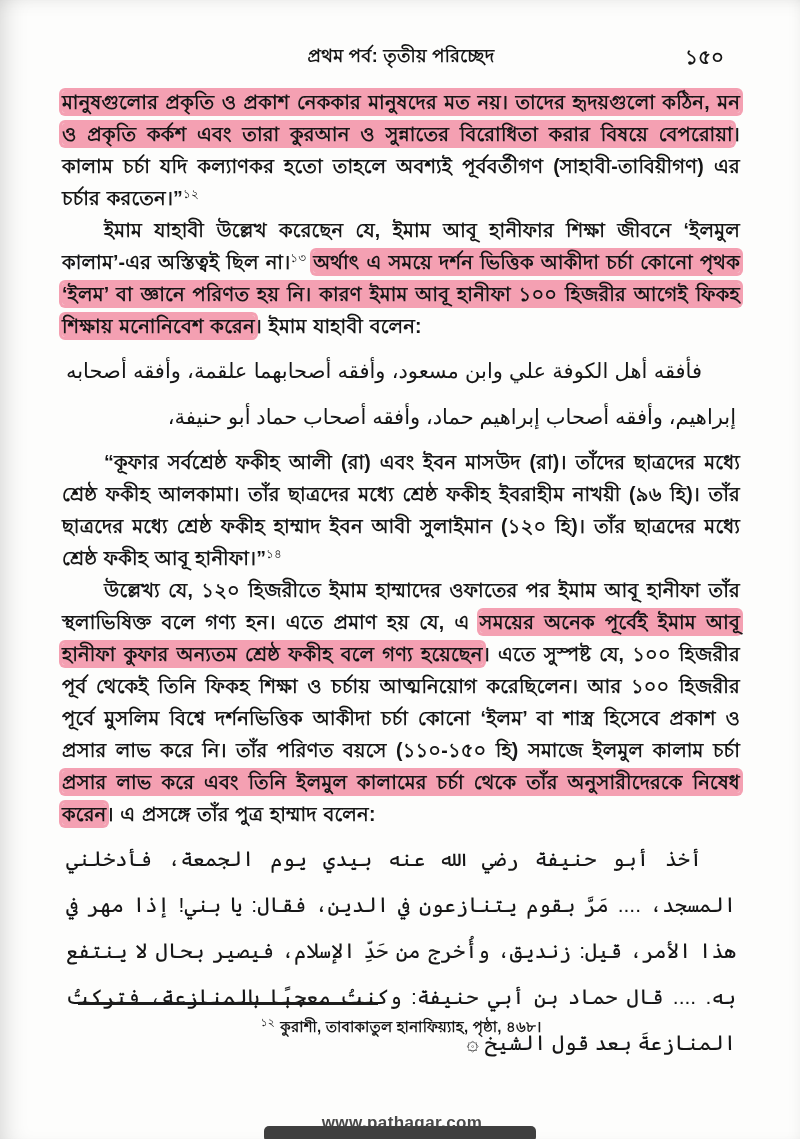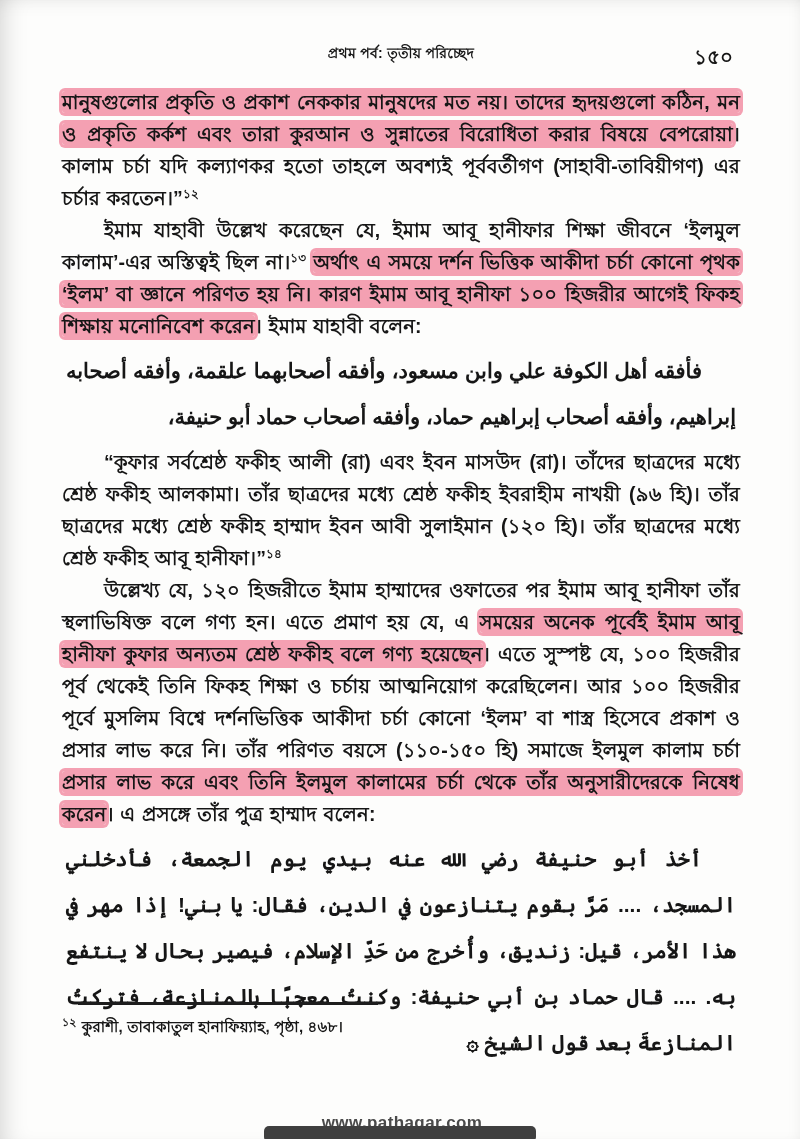--- a/index.html
+++ b/index.html
@@ -10,43 +10,43 @@
     background:#fdfdfc;
     overflow:hidden;
     font-family:"Liberation Sans",sans-serif;
     color:#161616;
     box-shadow:inset 20px 0 26px -18px rgba(0,0,0,.18),
                inset 0 16px 20px -16px rgba(0,0,0,.08),
                inset -10px 0 16px -12px rgba(0,0,0,.08);
   }
   .page-inner{padding:42px 60px 0 62px;}
   .header{position:relative;text-align:center;height:28px;}
-  .chapter{font-size:14px;font-weight:700;letter-spacing:.3px;}
-  .pageno{position:absolute;right:7px;top:0;font-size:20px;font-weight:700;}
+  .chapter{font-size:18px;font-weight:700;letter-spacing:.3px;}
+  .pageno{position:absolute;right:16px;top:0;font-size:20px;font-weight:700;}
   p{margin:0;}
   .bn{
     font-size:19.5px;line-height:32px;font-weight:700;
     text-align:justify;letter-spacing:.2px;word-spacing:1px;
   }
   .p1{margin-top:16px;}
   .indent{text-indent:42px;}
   .hl{
     background:#f4a0b2;
     box-shadow:0 0 0 3px #f4a0b2;
     border-radius:3px;
     -webkit-box-decoration-break:clone;box-decoration-break:clone;margin-top:30px;
   }
-  sup{font-size:12px;line-height:0;font-weight:700;}
+  sup{font-size:12px;line-height:0;font-weight:400;}
   .ar{
     direction:rtl;
-    font-size:21px;line-height:46px;font-weight:700;
+    font-size:21px;line-height:46px;font-weight:400;
     text-align:justify;text-indent:34px;
     margin:6px 4px 6px 4px;
   }
-  .footnotes{position:absolute;left:62px;right:60px;top:1002px;}
+  .footnotes{position:absolute;left:62px;right:60px;top:1002px;text-align:center;}
   .fnrule{width:300px;height:3px;background:#1d1d1d;margin:0 0 9px 16px;}
   .fn{font-size:15px;line-height:25.5px;font-weight:700;letter-spacing:.2px;}
   .fn sup{font-size:11px;margin-right:5px;}
   .watermark{
     position:absolute;left:0;right:0;bottom:6px;
     text-align:center;font-size:17px;font-weight:700;color:#4a4a4a;
     letter-spacing:.4px;z-index:1;transform:translateX(2px);
   }
   .bottombar{
     position:absolute;left:264px;bottom:-3px;width:272px;height:16px;

